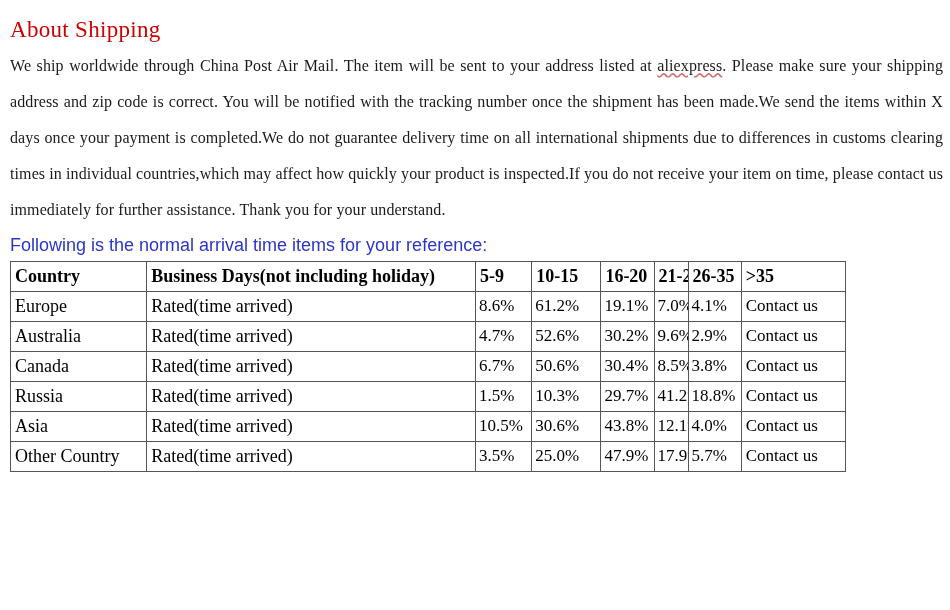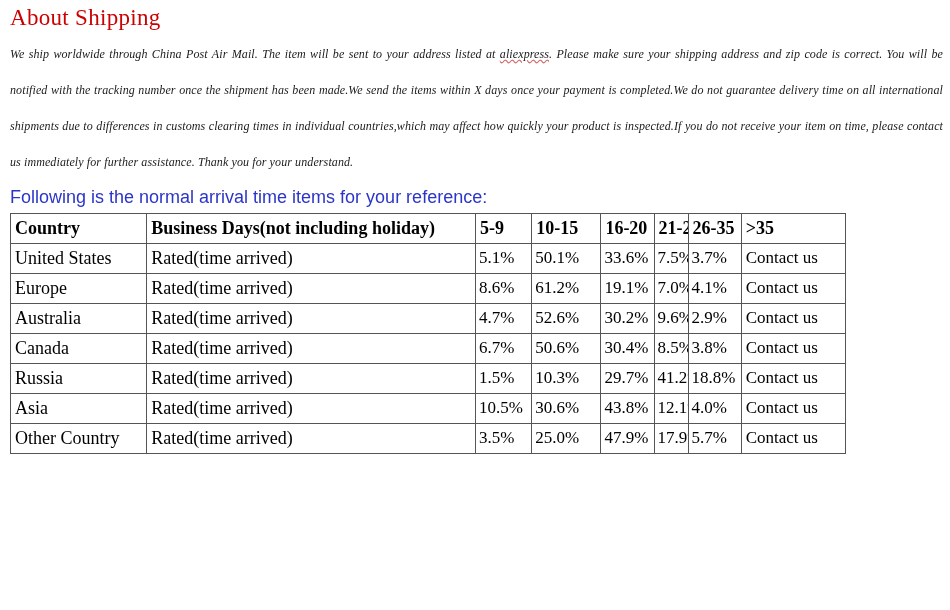--- a/index.html
+++ b/index.html
@@ -12,40 +12,39 @@
     background: #ffffff;
     font-family: "Liberation Serif", serif;
     color: #000000;
     overflow: hidden;
   }
   .page {
     width: 950px;
     height: 610px;
     position: relative;
     box-sizing: border-box;
-    padding: 4px 4px 0 4px;
+    padding: 16px 4px 0 4px;
   }
   .heading {
     color: #cc0000;
     font-family: "Liberation Serif", serif;
     font-size: 23px;
     font-weight: normal;
     margin: 0 0 4px 6px;
     line-height: 28px;
     letter-spacing: 0.3px;
   }
   .body-text {
     margin: 0 3px 0 6px;
-    font-size: 12px;
+    font-size: 16px;
     line-height: 36px;
     text-align: justify;
     text-justify: inter-word;
     color: #1a1a1a;
     letter-spacing: 0.1px;
-    font-style: italic;
   }
   .body-text .wavy {
     text-decoration: underline;
     text-decoration-style: wavy;
     text-decoration-color: #d06a6a;
   }
   .subheading {
     color: #2b35c9;
     font-family: "Liberation Sans", sans-serif;
     font-size: 18px;
@@ -107,30 +106,20 @@
         <th class="hdr-r0">5-9</th>
         <th class="hdr-r1">10-15</th>
         <th class="hdr-r2">16-20</th>
         <th class="hdr-r3">21-25</th>
         <th class="hdr-r4">26-35</th>
         <th class="hdr-r5">&gt;35</th>
       </tr>
     </thead>
     <tbody>
       <tr>
-        <td class="c-country">United States</td>
-        <td class="c-days">Rated(time arrived)</td>
-        <td class="c-val">5.1%</td>
-        <td class="c-val">50.1%</td>
-        <td class="c-val">33.6%</td>
-        <td class="c-val">7.5%</td>
-        <td class="c-val">3.7%</td>
-        <td class="c-last">Contact us</td>
-      </tr>
-      <tr>
         <td class="c-country">Europe</td>
         <td class="c-days">Rated(time arrived)</td>
         <td class="c-val">8.6%</td>
         <td class="c-val">61.2%</td>
         <td class="c-val">19.1%</td>
         <td class="c-val">7.0%</td>
         <td class="c-val">4.1%</td>
         <td class="c-last">Contact us</td>
       </tr>
       <tr>

